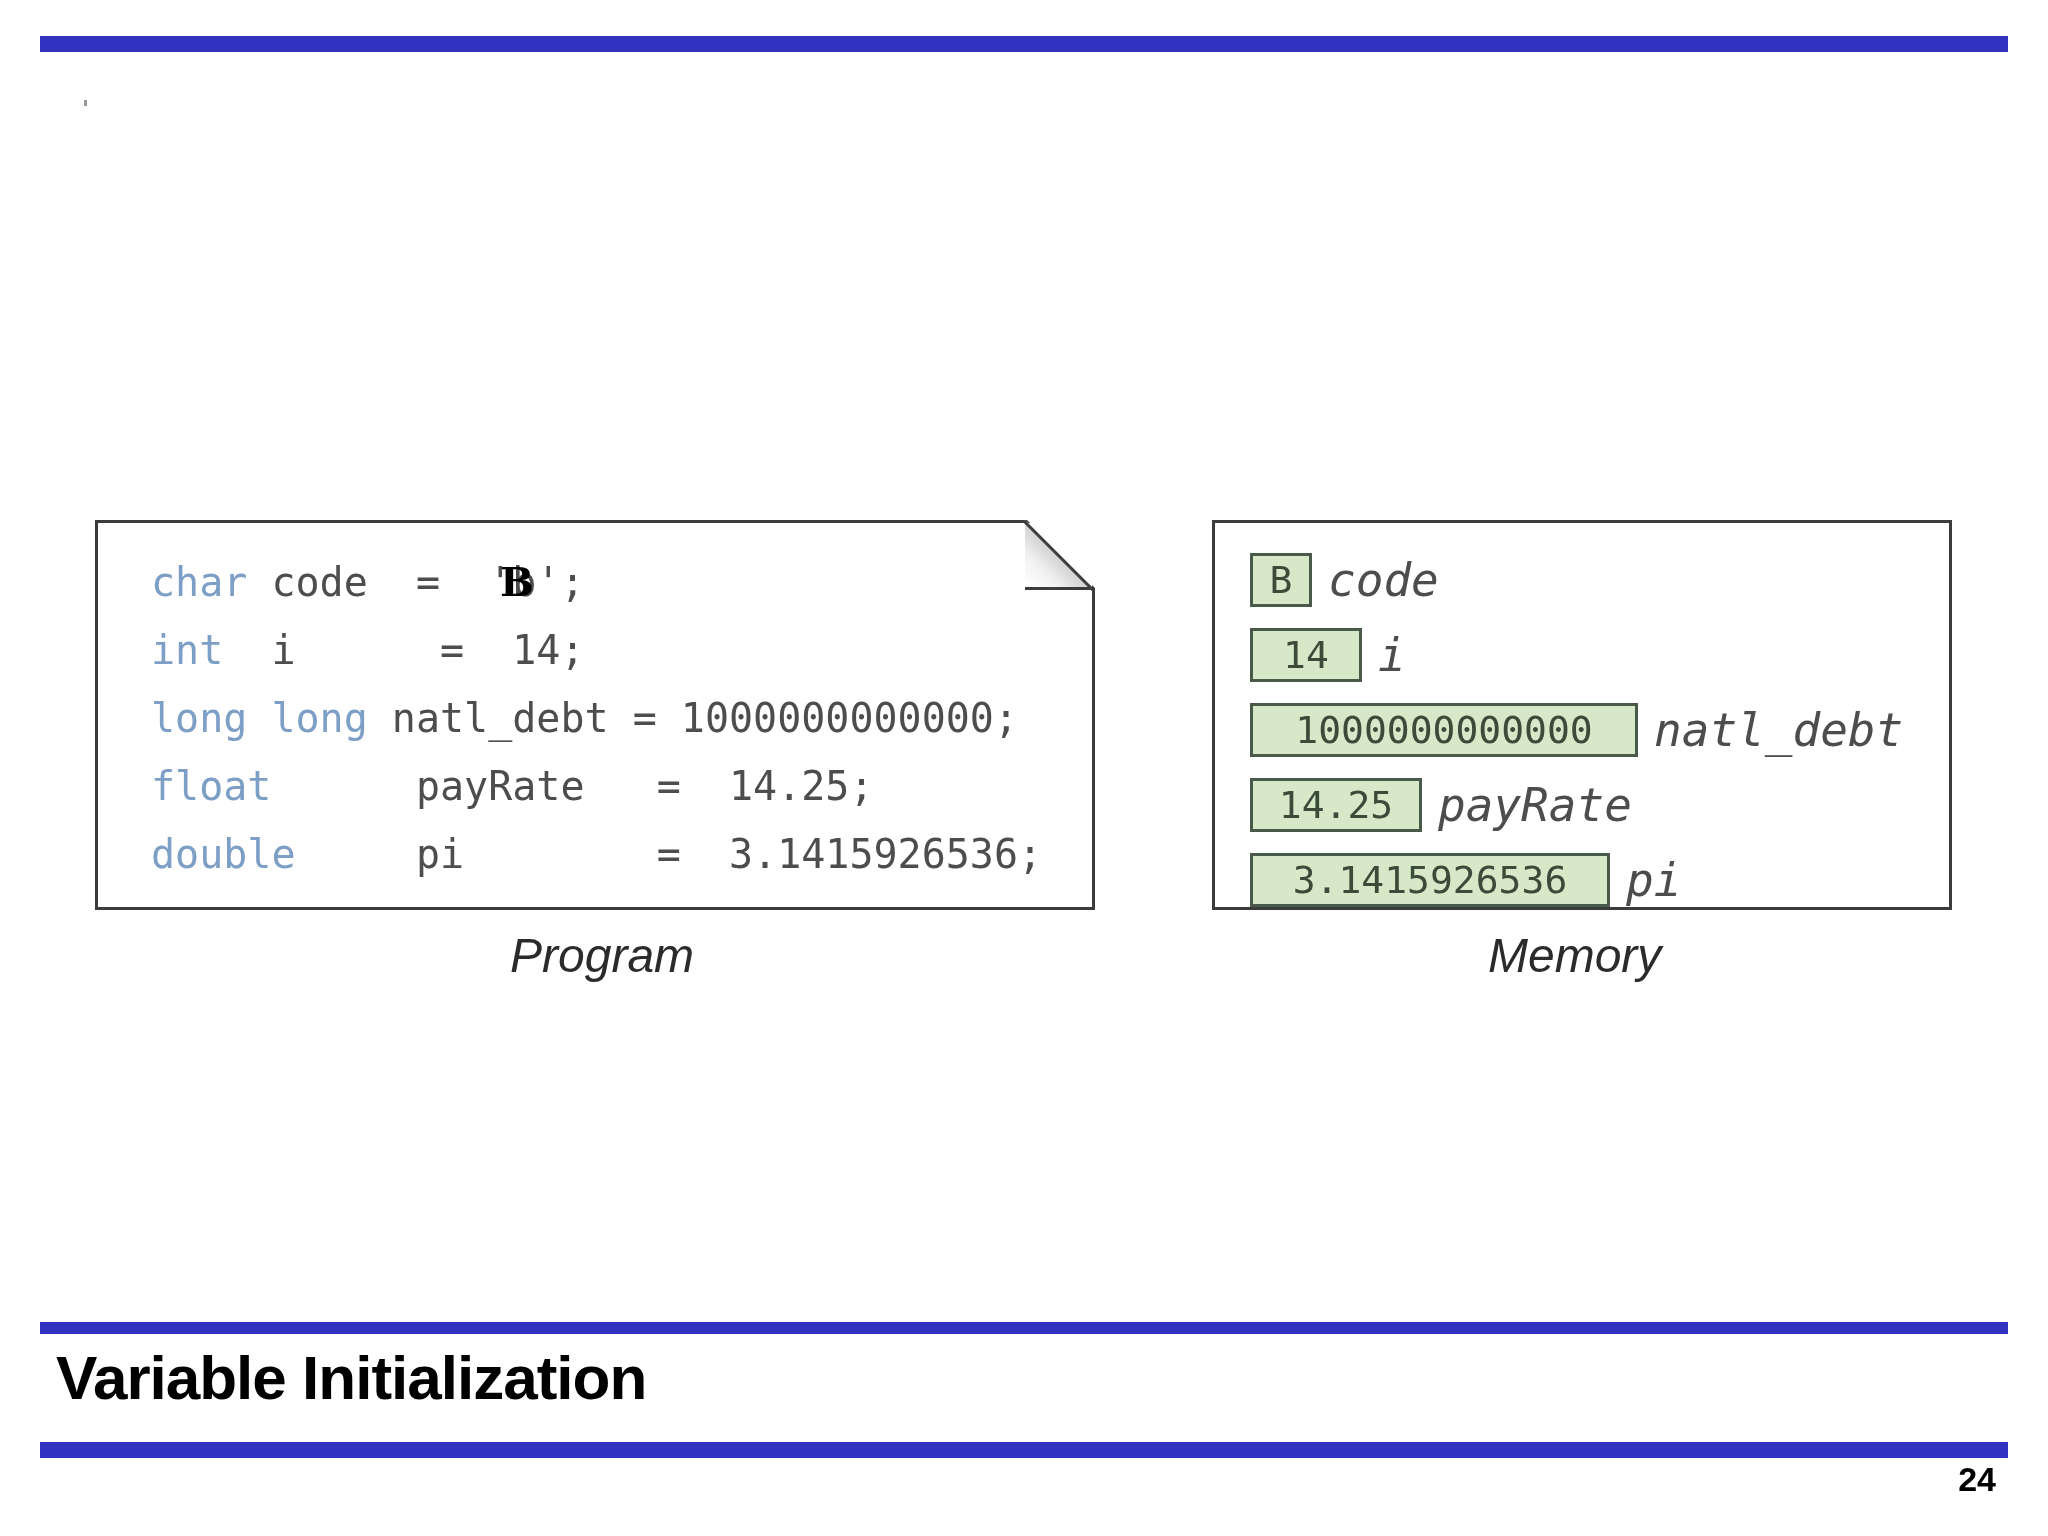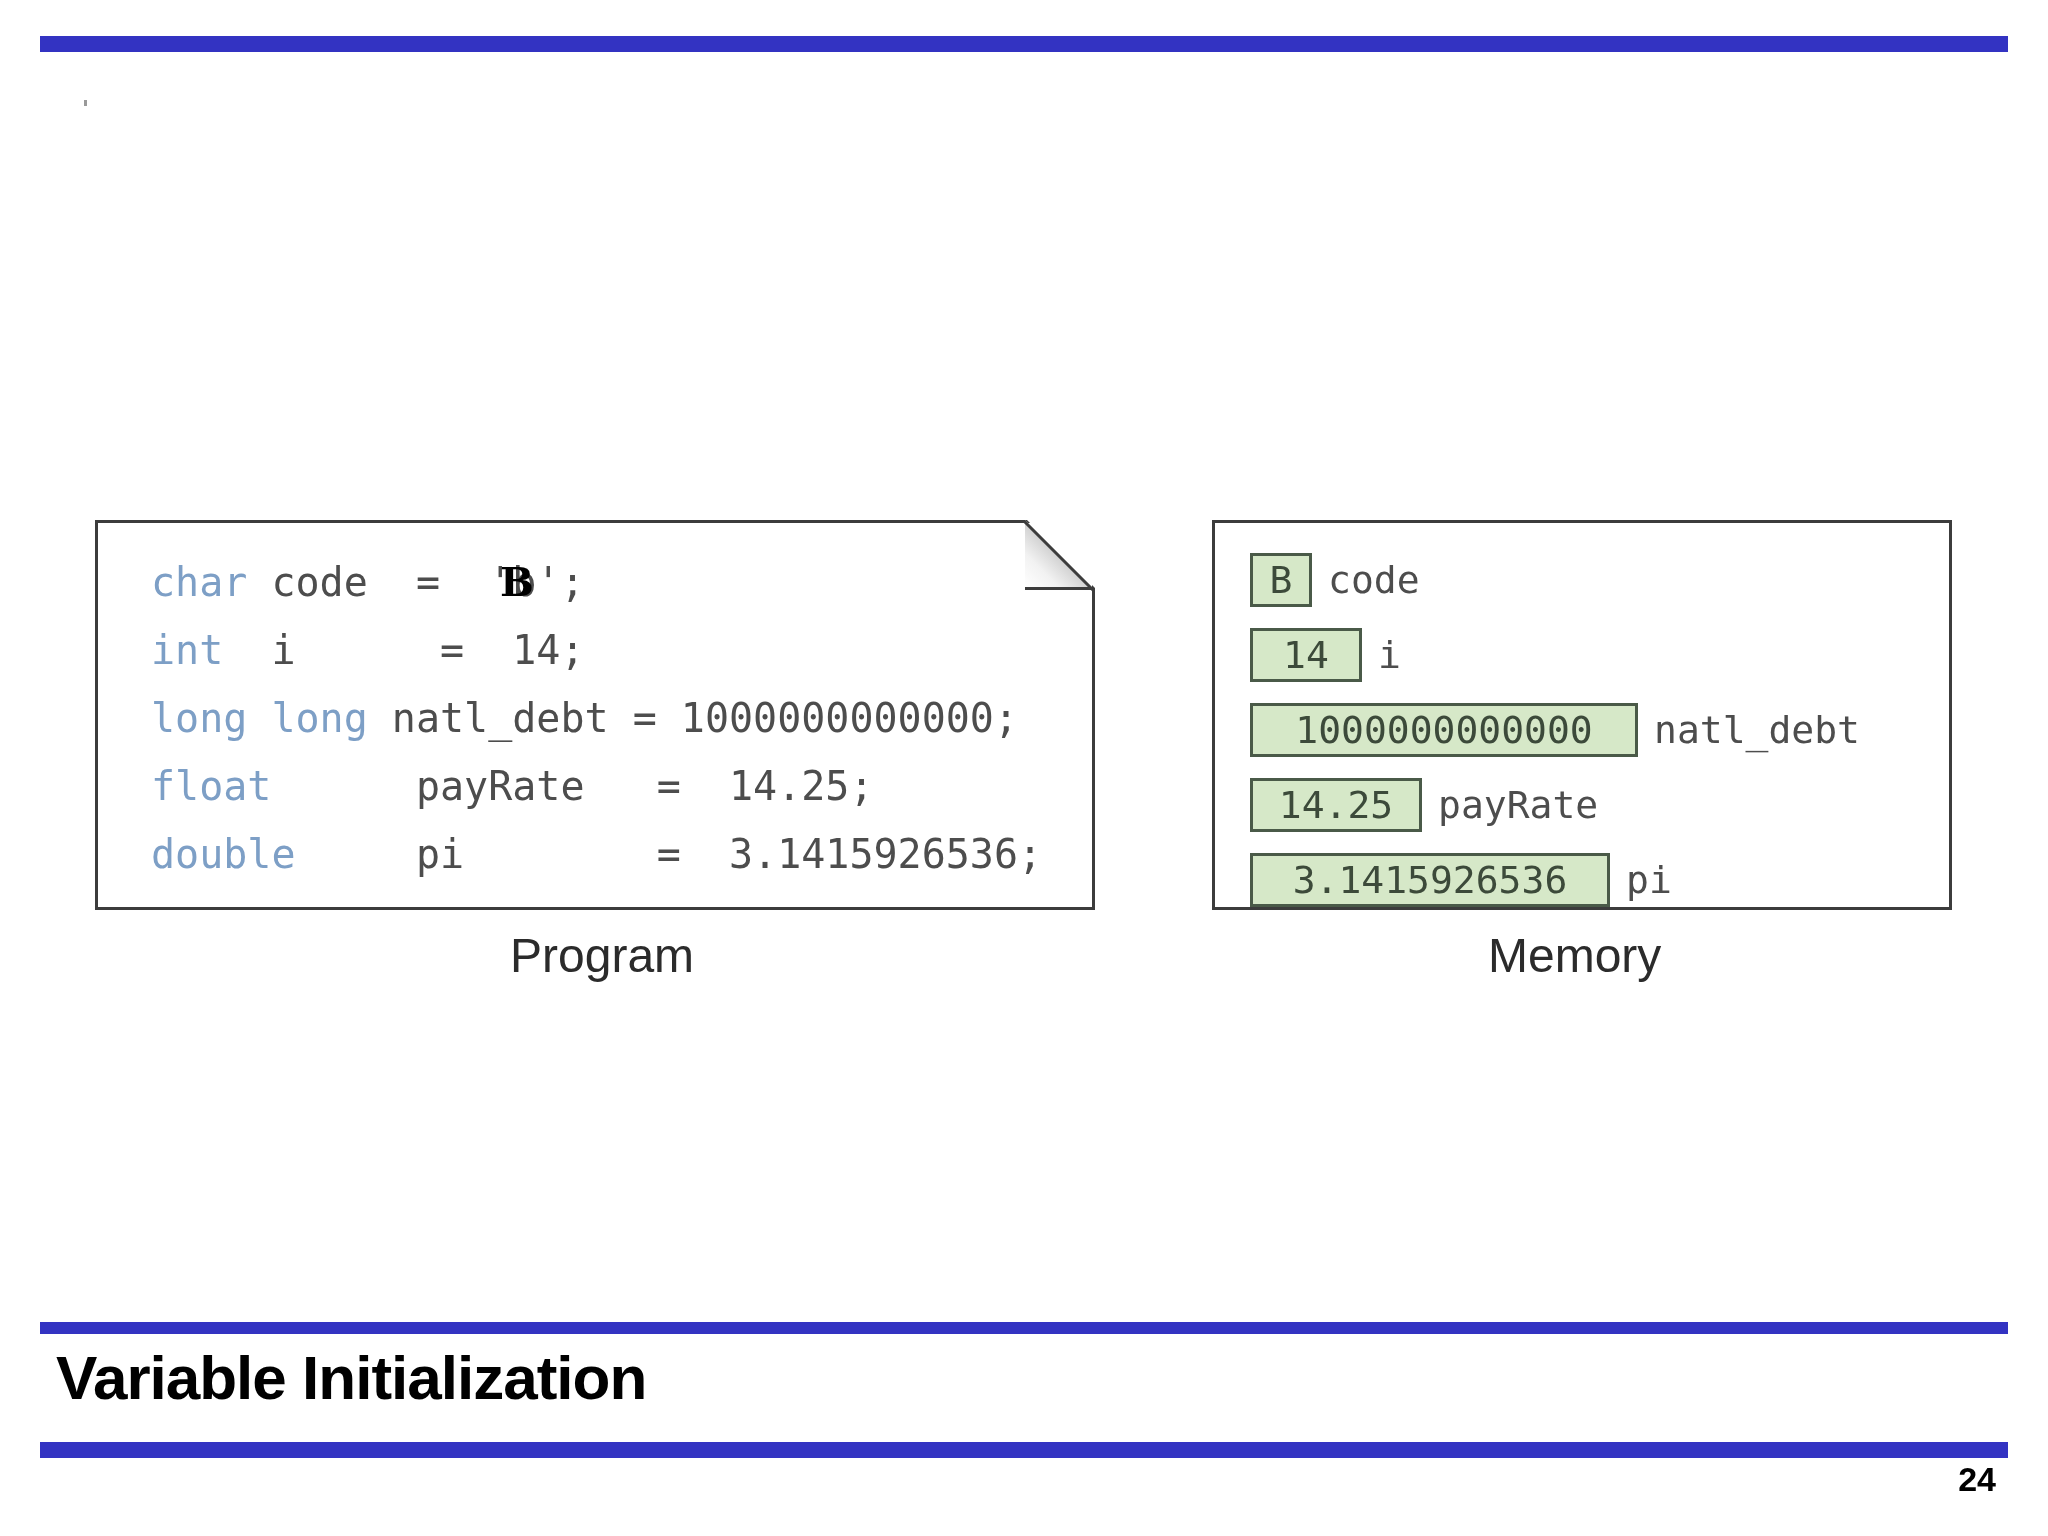--- a/index.html
+++ b/index.html
@@ -164,32 +164,34 @@
     font-family: "DejaVu Sans Mono", "Liberation Mono", monospace;
     font-size: 38px;
     color: #3c4a3a;
     text-align: center;
     padding: 0 10px;
     white-space: nowrap;
   }
   .mem-label {
     margin-left: 16px;
     font-family: "DejaVu Sans Mono", "Liberation Mono", monospace;
-    font-size: 38px;
+    font-size: 46px;
     color: #4d4d4d;
     white-space: nowrap;
+    font-style: italic;
   }
 
   
   .caption {
     position: absolute;
     font-family: "Liberation Sans", sans-serif;
     font-size: 48px;
     color: #2b2b2b;
     white-space: nowrap;
+    font-style: italic;
   }
   #program-caption { left: 510px; top: 928px; }
   #memory-caption  { left: 1488px; top: 928px; }
 
   
   #slide-title {
     position: absolute;
     left: 56px;
     top: 1342px;
     font-family: Liberation Sans, sans-serif;

